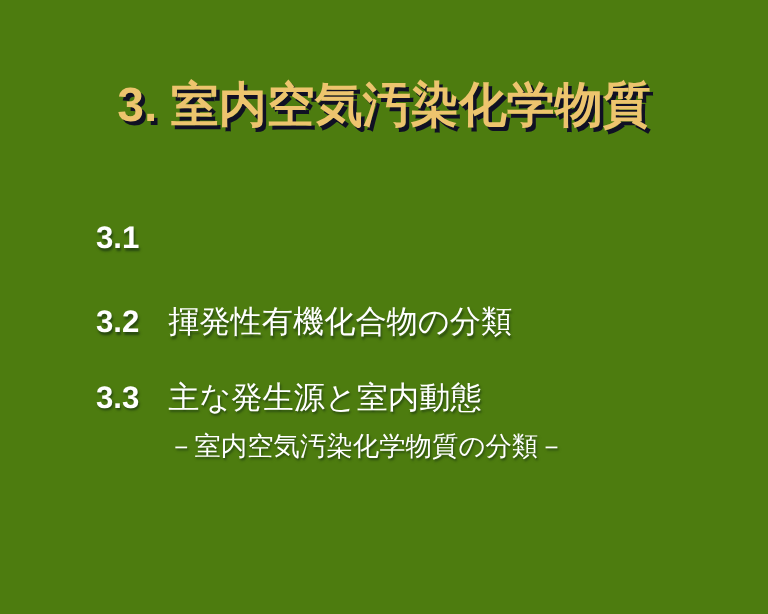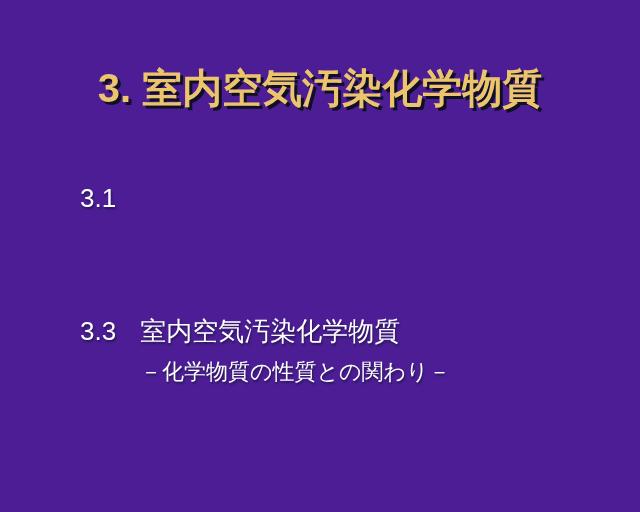--- a/index.html
+++ b/index.html
@@ -4,21 +4,21 @@
 <style>
   html, body {
     margin: 0;
     padding: 0;
     background: #016161;
   }
   .slide {
     position: relative;
     width: 640px;
     height: 512px;
-    background: #4c1d95;
+    background: #4d7c0f;
     font-family: "Liberation Sans", sans-serif;
     overflow: hidden;
   }
   .slide-title {
     position: absolute;
     top: 66px;
     left: 0;
     width: 640px;
     margin: 0;
     text-align: center;
@@ -37,21 +37,21 @@
     gap: 24px;
     align-items: baseline;
     color: #FFFFFF;
     font-size: 26px;
     line-height: 1.1;
     text-shadow: 1px 2px 2px rgba(0, 20, 20, 0.5);
     white-space: nowrap;
   }
   .toc-item .num {
     min-width: 36px;
-    font-weight: normal;
+    font-weight: bold;
   }
   .toc-item-1 { top: 184px; }
   .toc-item-2 { top: 254px; }
   .toc-item-3 { top: 317px; }
   .toc-subtext {
     position: absolute;
     left: 140px;
     top: 360px;
     color: #FFFFFF;
     font-size: 22px;
@@ -64,21 +64,25 @@
 <body>
 
 <div class="slide">
 
   <h1 class="slide-title">3. 室内空気汚染化学物質</h1>
 
   <div class="toc-item toc-item-1">
     <span class="num">3.1</span>
   </div>
 
+  <div class="toc-item toc-item-2">
+    <span class="num">3.2</span>
+    <span class="txt">揮発性有機化合物の分類</span>
+  </div>
 
   <div class="toc-item toc-item-3">
     <span class="num">3.3</span>
-    <span class="txt">室内空気汚染化学物質</span>
+    <span class="txt">主な発生源と室内動態</span>
   </div>
 
-  <div class="toc-subtext">－化学物質の性質との関わり－</div>
+  <div class="toc-subtext">－室内空気汚染化学物質の分類－</div>
 
 </div>
 
 </body></html>

